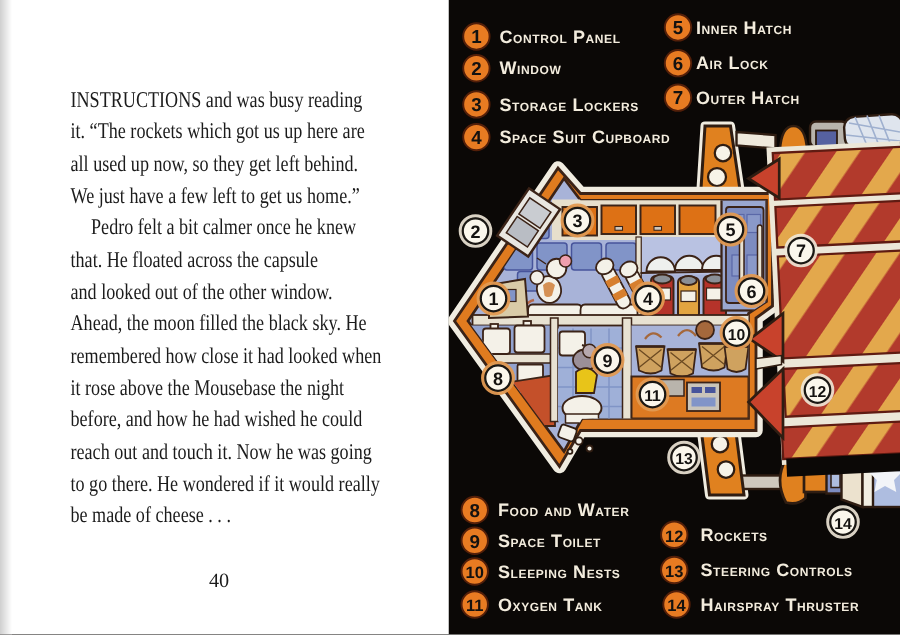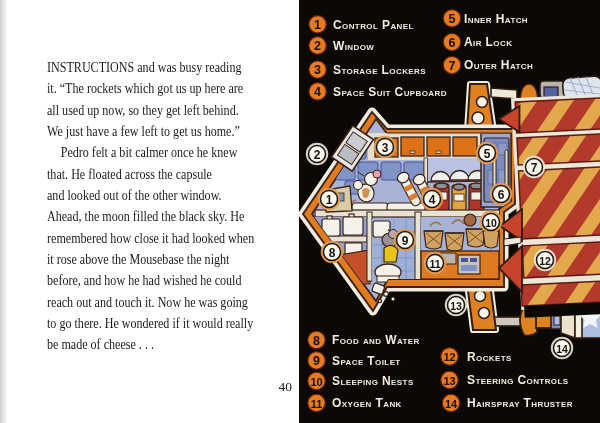--- a/index.html
+++ b/index.html
@@ -1,21 +1,21 @@
 <!DOCTYPE html>
 <html><head>
 <meta charset="utf-8">
 <style>
   html,body{margin:0;padding:0}
   body{width:600px;height:423px;position:relative;overflow:hidden;background:#ffffff;
        font-family:"Liberation Sans",sans-serif}
   #lefttext{position:absolute;left:47px;top:57px;width:330px;white-space:nowrap;
     font-family:"Liberation Serif",serif;font-size:15px;line-height:21.35px;
     color:#1b1b1b;transform:scaleX(0.805);transform-origin:left top}
-  #pagenum{position:absolute;left:0;top:379px;width:292px;text-align:right;
+  #pagenum{position:absolute;left:0;top:379px;width:292px;text-align:center;
     font-family:"Liberation Serif",serif;font-size:13.5px;color:#1b1b1b}
   #rightsvg{position:absolute;left:299px;top:0}
   .leg{font-family:"Liberation Sans",sans-serif;font-weight:bold;
        font-variant:small-caps;fill:#f3ecdd;letter-spacing:0.4px}
   .num{font-family:"Liberation Sans",sans-serif;font-weight:bold;fill:#141210;
        text-anchor:middle}
   .wnum{font-family:"Liberation Sans",sans-serif;font-weight:bold;fill:#141210;
        text-anchor:middle}
 </style>
 </head>

